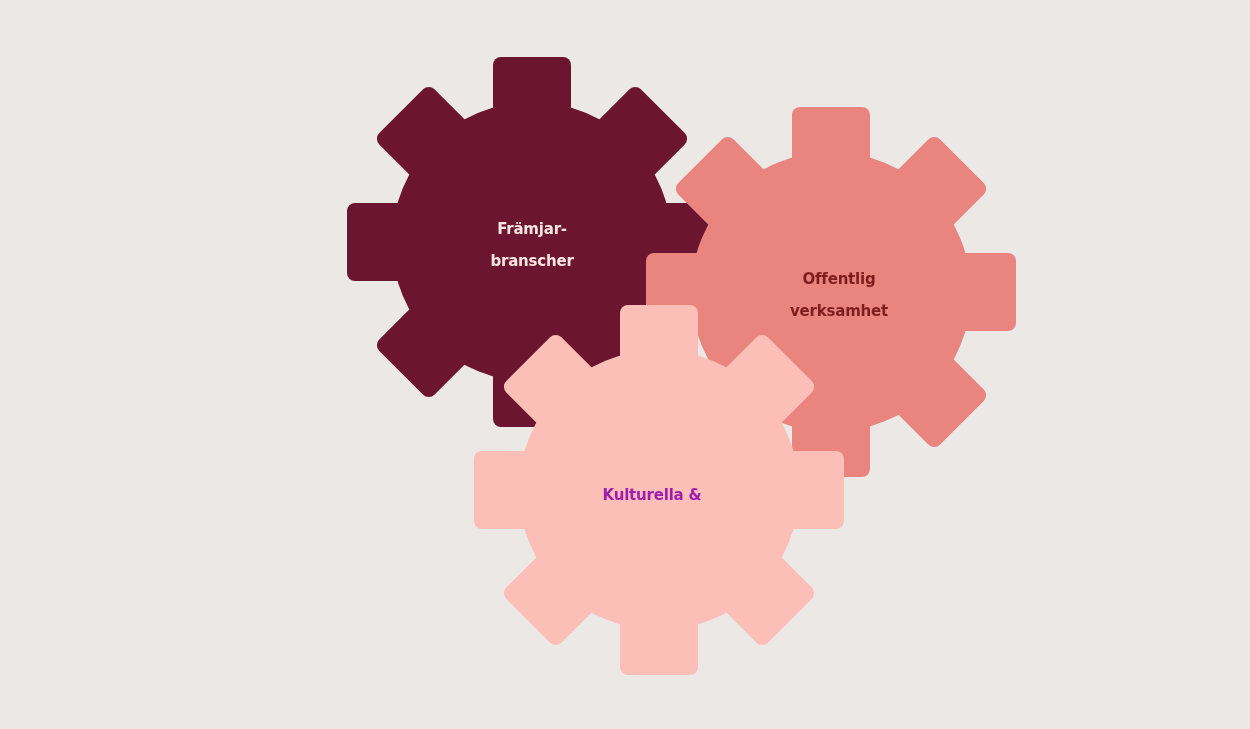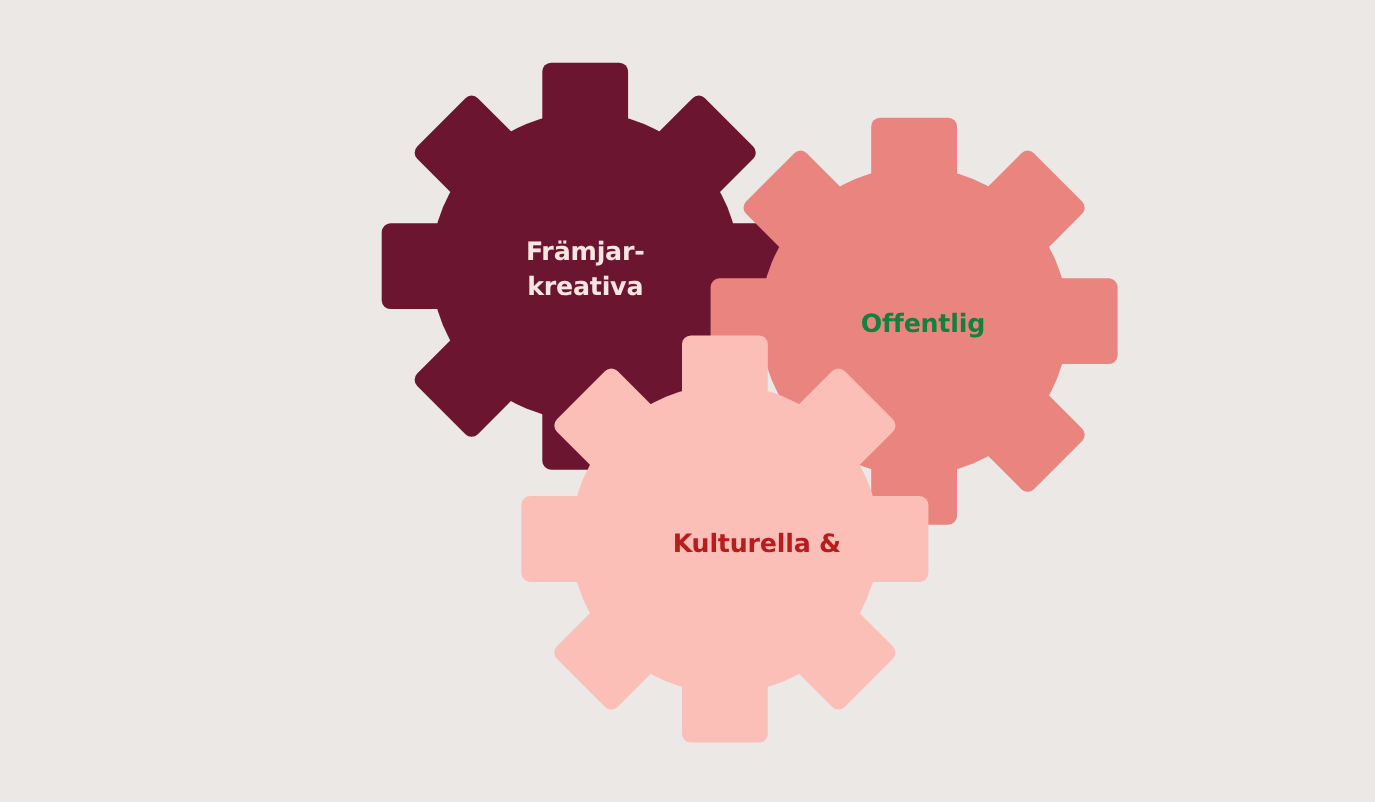--- a/index.html
+++ b/index.html
@@ -7,21 +7,21 @@
     width: 1250px; height: 729px; overflow: hidden;
     background: #ebe8e5;
     font-family: "DejaVu Sans", sans-serif;
     position: relative;
   }
   #stage { position: absolute; left: 0; top: 0; width: 1250px; height: 729px; }
   .label {
     position: absolute;
     text-align: center;
     font-weight: bold;
-    font-size: 23px;
+    font-size: 15px;
     line-height: 32px;
     white-space: nowrap;
     transform: translate(-50%, -50%);
     letter-spacing: -0.2px;
   }
   .label div { display: block; }
 </style>
 </head>
 <body>
 
@@ -57,21 +57,22 @@
         <rect x="620" y="305" width="78" height="165" rx="8" ry="8" fill="#fbbfb8" transform="rotate(135 659 490)"></rect>
         <rect x="620" y="305" width="78" height="165" rx="8" ry="8" fill="#fbbfb8" transform="rotate(180 659 490)"></rect>
         <rect x="620" y="305" width="78" height="165" rx="8" ry="8" fill="#fbbfb8" transform="rotate(225 659 490)"></rect>
         <rect x="620" y="305" width="78" height="165" rx="8" ry="8" fill="#fbbfb8" transform="rotate(270 659 490)"></rect>
         <rect x="620" y="305" width="78" height="165" rx="8" ry="8" fill="#fbbfb8" transform="rotate(315 659 490)"></rect>
       </g>
   </svg>
 
   <div class="label" id="label-0" style="color: rgb(251, 230, 226); left: 532px; top: 245px;">
     <div>Främjar-</div>
-    <div>kreativa</div>
+    <div>branscher</div>
   </div>
-  <div class="label" id="label-1" style="color: #15803d; left: 839px; top: 295px;">
+  <div class="label" id="label-1" style="color: #7f1d1d; left: 839px; top: 295px;">
     <div>Offentlig</div>
+    <div>verksamhet</div>
   </div>
-  <div class="label" id="label-2" style="color: #b91c1c; left: 688px; top: 495px;">
+  <div class="label" id="label-2" style="color: #a21caf; left: 652px; top: 495px;">
     <div>Kulturella &amp;</div>
   </div>
 </div>
 
 </body></html>

